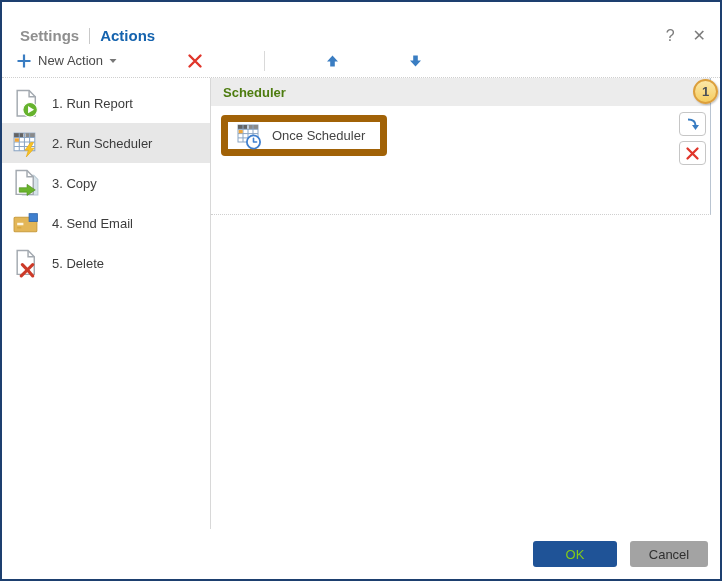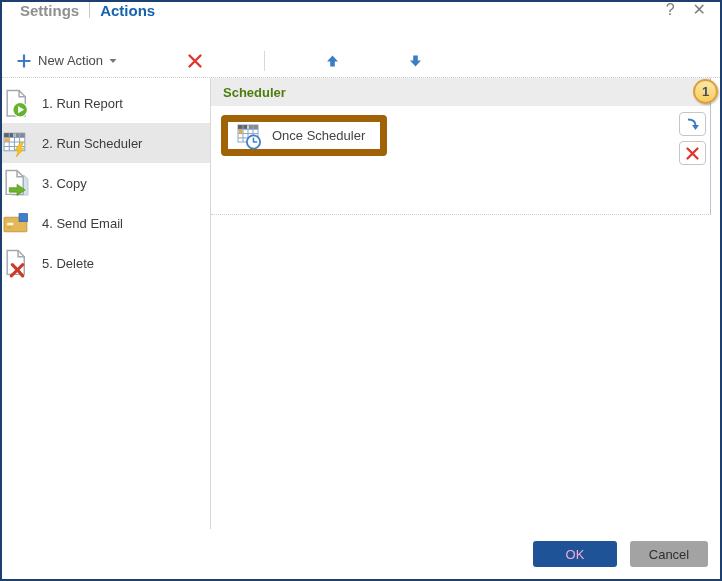--- a/index.html
+++ b/index.html
@@ -6,37 +6,37 @@
   html,body { background:#fff; font-family:"Liberation Sans", sans-serif; }
   .dialog {
     width:722px; height:581px;
     border:2px solid #1d3f6f;
     background:#fff;
     display:flex; flex-direction:column;
     position:relative;
     overflow:hidden;
   }
   
-  .titlebar { height:42px; display:flex; align-items:flex-start; padding:0 14px 0 18px; flex:0 0 auto; }
+  .titlebar { height:42px; display:flex; align-items:flex-end; padding:0 14px 0 18px; flex:0 0 auto; }
   .tab { font-size:15px; font-weight:bold; cursor:default; }
   .tab-inactive { color:#8f8f8f; }
   .tab-active { color:#1563ae; }
   .tab-sep { width:1px; height:16px; background:#c9c9c9; margin:0 10px; }
   .titlebar-right { margin-left:auto; display:flex; align-items:center; gap:18px; }
   .win-glyph { color:#7c7c7c; font-size:16px; line-height:1; cursor:pointer; }
   
   .toolbar { height:33px; display:flex; align-items:center; padding:0 10px; flex:0 0 auto;gap:46px; }
   .new-action-btn { display:flex; align-items:center; gap:6px; padding:3px 4px; cursor:pointer; background:none; border:none; font-family:inherit; }
   .new-action-label { font-size:13px; color:#4a4a4a; }
   .tool-btn { background:none; border:none; padding:3px 6px; display:flex; align-items:center; cursor:pointer; }
   .toolbar-sep { width:1px; height:20px; background:#d9d9d9; margin:0 9px; }
   
   .content { flex:1 1 auto; display:flex; border-top:1px dotted #cfcfcf; min-height:0; }
   .left-panel { width:209px; flex:0 0 auto; border-right:1px solid #d8d8d8; padding-top:5px; }
-  .list-item { height:40px; display:flex; align-items:center; gap:11px; cursor:pointer; }
+  .list-item { height:40px; display:flex; align-items:center; gap:11px; padding-left:10px; cursor:pointer; }
   .list-item.selected { background:#e7e7e7; }
   .list-item-label { font-size:13px; color:#3c3c3c; }
   .right-area { flex:1 1 auto; display:flex; flex-direction:column; min-width:0; }
   .scheduler-panel { margin-right:9px; border-right:1px solid #b9c4d1; border-bottom:1px dotted #cfcfcf; height:137px; display:flex; flex-direction:column; position:relative; }
   .panel-header { height:28px; background:#ececec; display:flex; align-items:center; padding:0 12px; position:relative; }
   .panel-title { font-size:13px; font-weight:bold; color:#4d7c0f; }
   .count-badge {
     position:absolute; right:-8px; top:1px;
     width:25px; height:25px; border-radius:50%;
     border:2px solid #dc9f3c;
@@ -49,21 +49,21 @@
   .once-btn { display:inline-flex; align-items:center; gap:8px; height:41px; padding:0 15px 0 8px;
     background:#fff; border:7px solid #a16207; border-radius:4px; cursor:pointer; font-family:inherit; }
   .once-btn-label { font-size:13px; color:#444; }
   .side-btn-col { position:absolute; top:6px; right:4px; display:flex; flex-direction:column; gap:5px; }
   .side-btn { width:27px; height:24px; background:#fff; border:1px solid #c6c6c6; border-radius:4px;
     display:flex; align-items:center; justify-content:center; cursor:pointer; padding:0; }
   .below-panel { flex:1; }
   
   .footer { height:50px; flex:0 0 auto; display:flex; align-items:center; justify-content:flex-end; gap:13px; padding-right:12px; }
   .btn { height:26px; border:none; border-radius:3px; font-size:13px; font-family:inherit; cursor:pointer; }
-  .ok-btn { width:84px; background:#1f5397; color:#f9a8d4; }
+  .ok-btn { width:84px; background:#1f5397; color:#84cc16; }
   .cancel-btn { width:78px; background:#a3a3a3; color:#2f2f2f; }
   .icon { display:inline-flex; flex:0 0 auto; }
 </style>
 </head>
 <body>
 
 <div class="dialog">
 
   <div class="titlebar">
     <span class="tab tab-inactive">Settings</span>

